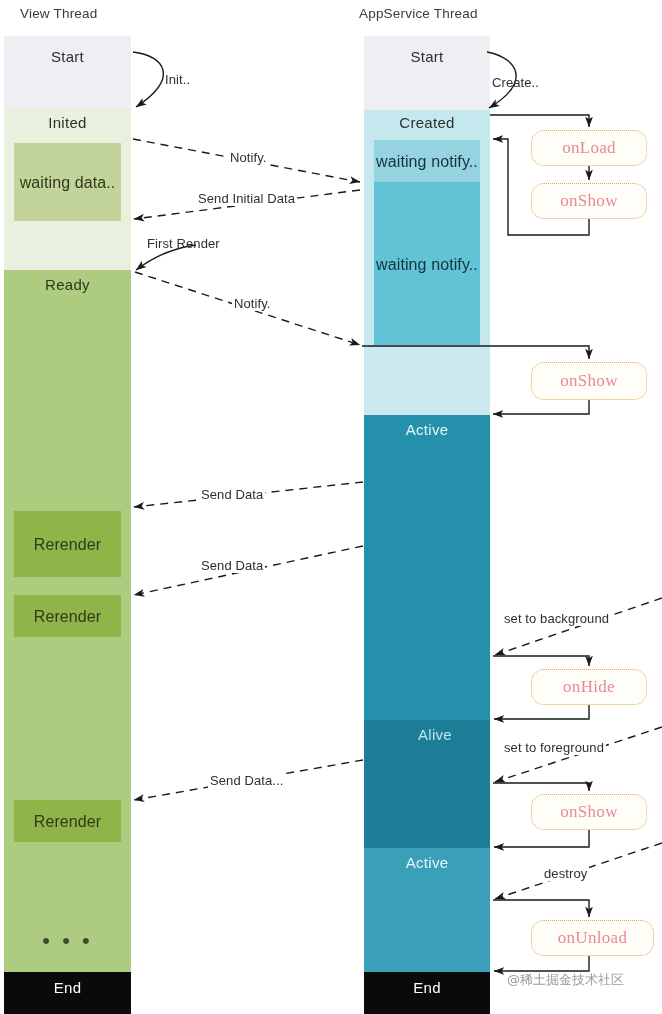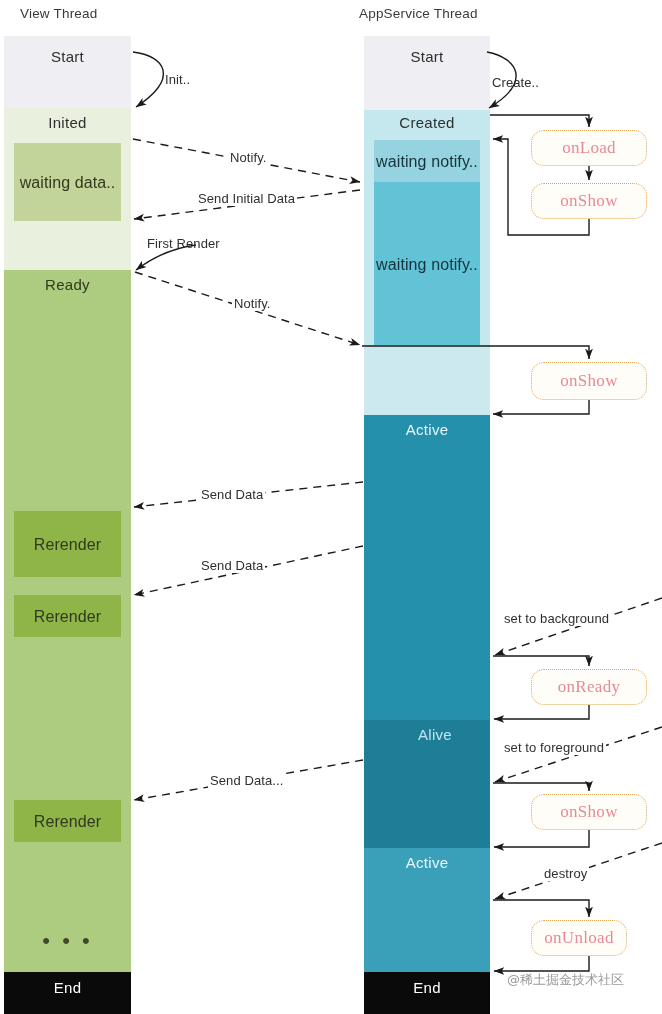--- a/index.html
+++ b/index.html
@@ -238,19 +238,19 @@
   <div class="edge-label" style="left:199px;top:487px;background:#fff;padding:0 2px;">Send Data</div>
   <div class="edge-label" style="left:199px;top:558px;background:#fff;padding:0 2px;">Send Data</div>
   <div class="edge-label" style="left:502px;top:611px;background:#fff;padding:0 2px;">set to background</div>
   <div class="edge-label" style="left:502px;top:740px;background:#fff;padding:0 2px;">set to foreground</div>
   <div class="edge-label" style="left:208px;top:773px;background:#fff;padding:0 2px;">Send Data...</div>
   <div class="edge-label" style="left:542px;top:866px;background:#fff;padding:0 2px;">destroy</div>
 
   <div class="hook" style="left:531px;top:130px;width:116px;height:36px;">onLoad</div>
   <div class="hook" style="left:531px;top:183px;width:116px;height:36px;">onShow</div>
   <div class="hook" style="left:531px;top:362px;width:116px;height:38px;">onShow</div>
-  <div class="hook" style="left:531px;top:669px;width:116px;height:36px;">onReady</div>
+  <div class="hook" style="left:531px;top:669px;width:116px;height:36px;">onHide</div>
   <div class="hook" style="left:531px;top:794px;width:116px;height:36px;">onShow</div>
-  <div class="hook" style="left:531px;top:920px;width:96px;height:36px;">onUnload</div>
+  <div class="hook" style="left:531px;top:920px;width:123px;height:36px;">onUnload</div>
 
   <div class="watermark" style="left:507px;top:971px;">@稀土掘金技术社区</div>
 
 </div>
 
 </body></html>

